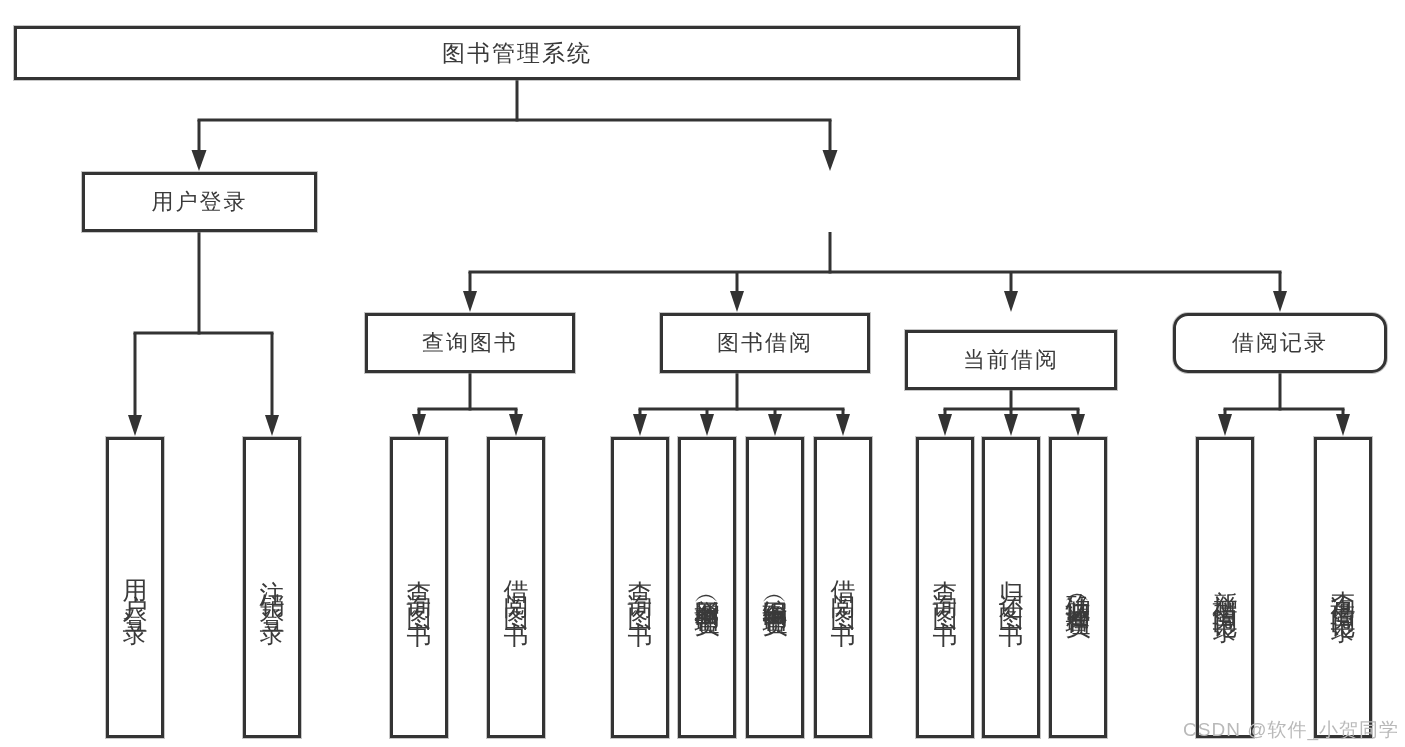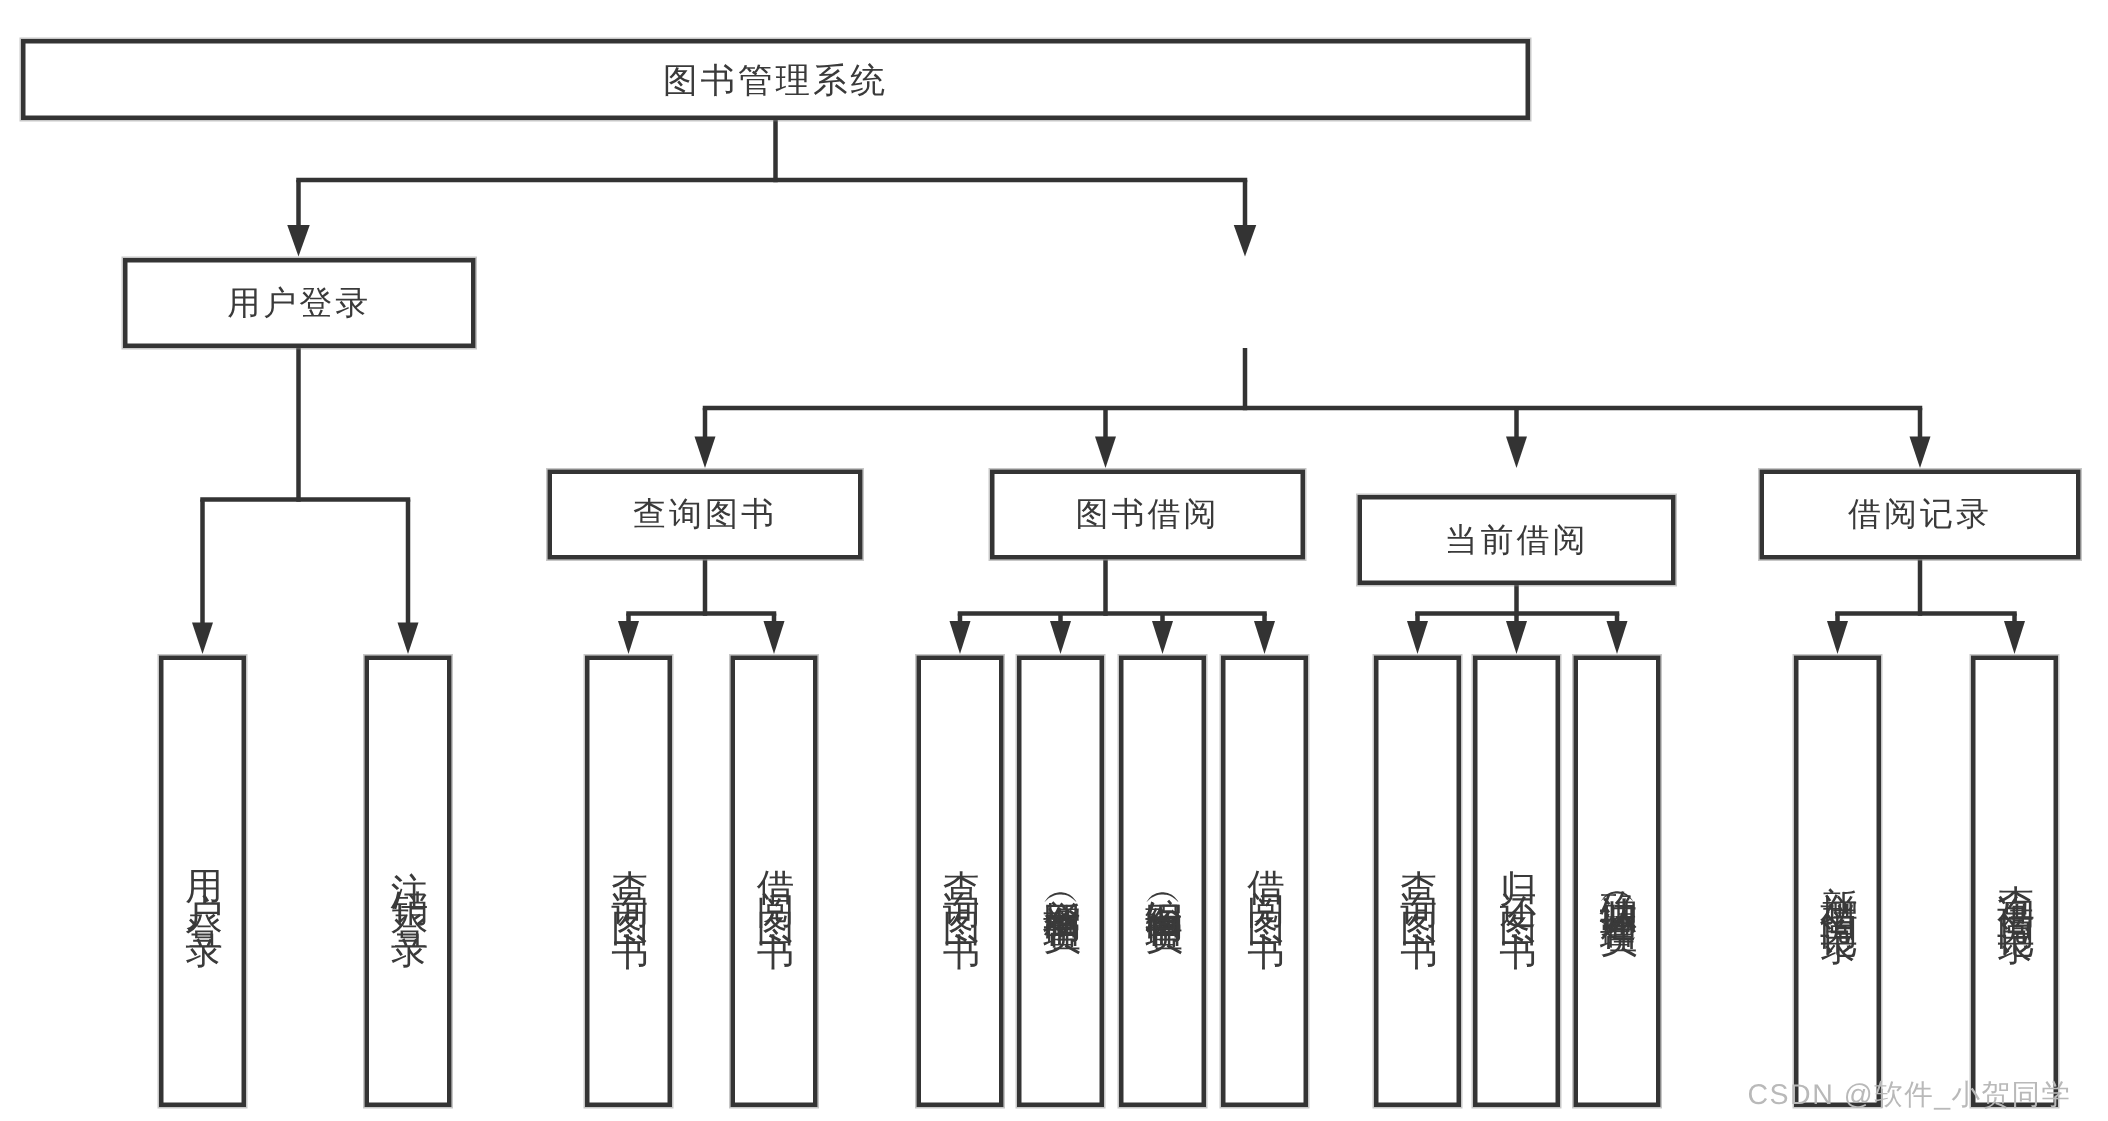--- a/index.html
+++ b/index.html
@@ -32,21 +32,21 @@
     font-size: 25px;
     white-space: normal;
     line-height: 1;
   }
   .sp4 { letter-spacing: 14px; }
   .sp6 { letter-spacing: 6px; }
   .sp8 { letter-spacing: 3px; }
   .sp9 { letter-spacing: 2px; }
   .watermark {
     position: absolute;
-    right: 24px;
+    right: 6px;
     bottom: 4px;
     font-size: 19px;
     letter-spacing: 1px;
     color: #b9b9b9;
     pointer-events: none;
   }
 </style>
 </head>
 <body>
 
@@ -122,21 +122,21 @@
     </g>
   </svg>
 
   <div class="node root-node" style="left:14px; top:26px; width:1006px; height:54px;">图书管理系统</div>
 
   <div class="node h-node" style="left:82px; top:172px; width:235px; height:60px;">用户登录</div>
 
   <div class="node h-node" style="left:365px; top:313px; width:210px; height:60px;">查询图书</div>
   <div class="node h-node" style="left:660px; top:313px; width:210px; height:60px;">图书借阅</div>
   <div class="node h-node" style="left:905px; top:313px; width:212px; height:60px;margin-top:17px;">当前借阅</div>
-  <div class="node h-node" style="left:1173px; top:313px; width:214px; height:60px;">借阅记录</div>
+  <div class="node h-node" style="left:1173px; top:313px; width:214px; height:60px;border-radius:15px;">借阅记录</div>
 
   <div class="node leaf sp4" style="left:106px; top:437px; width:58px; height:301px;">用户登录</div>
   <div class="node leaf sp4" style="left:243px; top:437px; width:58px; height:301px;">注销登录</div>
 
   <div class="node leaf sp4" style="left:390px; top:437px; width:58px; height:301px;">查询图书</div>
   <div class="node leaf sp4" style="left:487px; top:437px; width:58px; height:301px;">借阅图书</div>
 
   <div class="node leaf sp4" style="left:611px; top:437px; width:58px; height:301px;">查询图书</div>
   <div class="node leaf sp9" style="left:678px; top:437px; width:58px; height:301px;">新增图书（管理员）</div>
   <div class="node leaf sp9" style="left:746px; top:437px; width:58px; height:301px;">编辑图书（管理员）</div>

